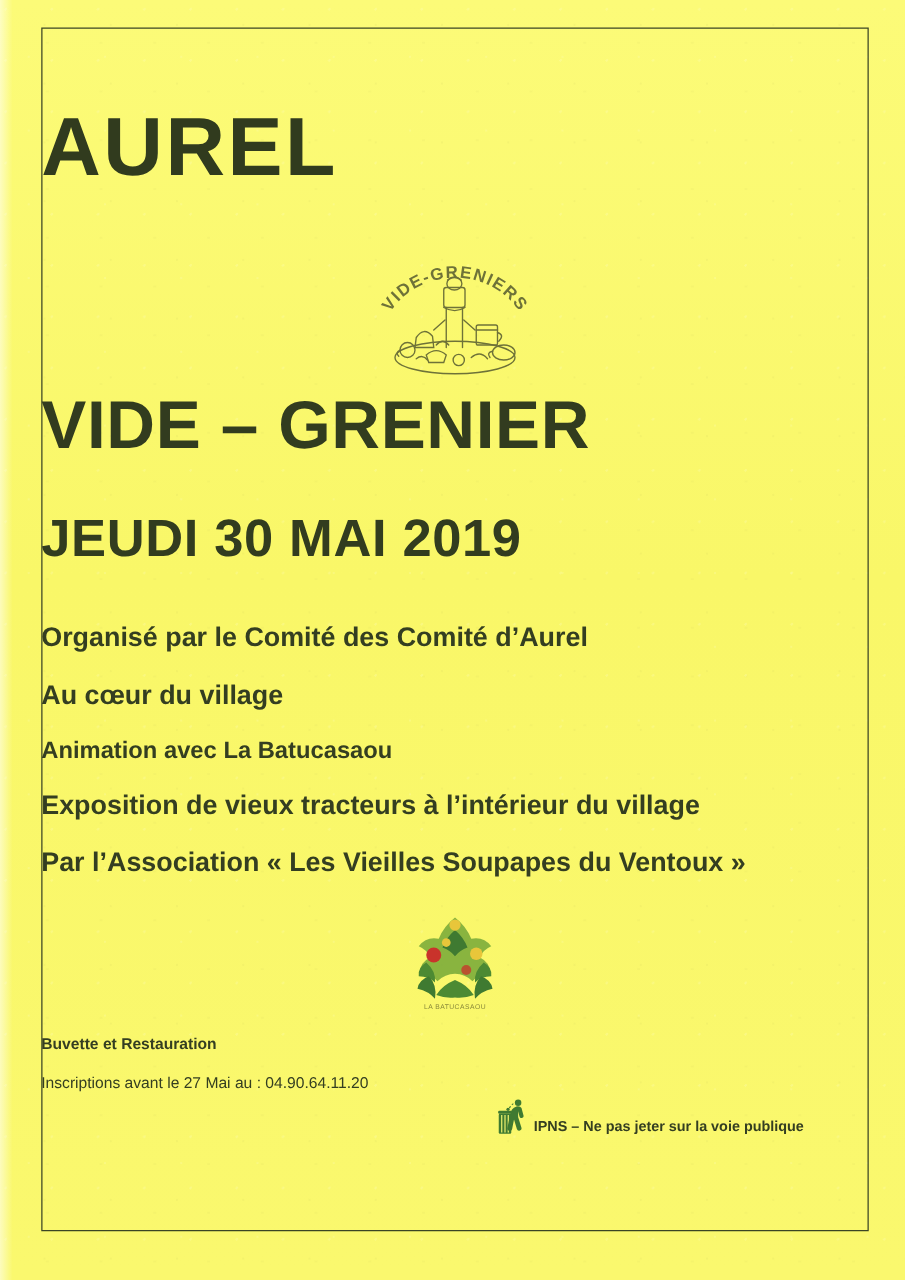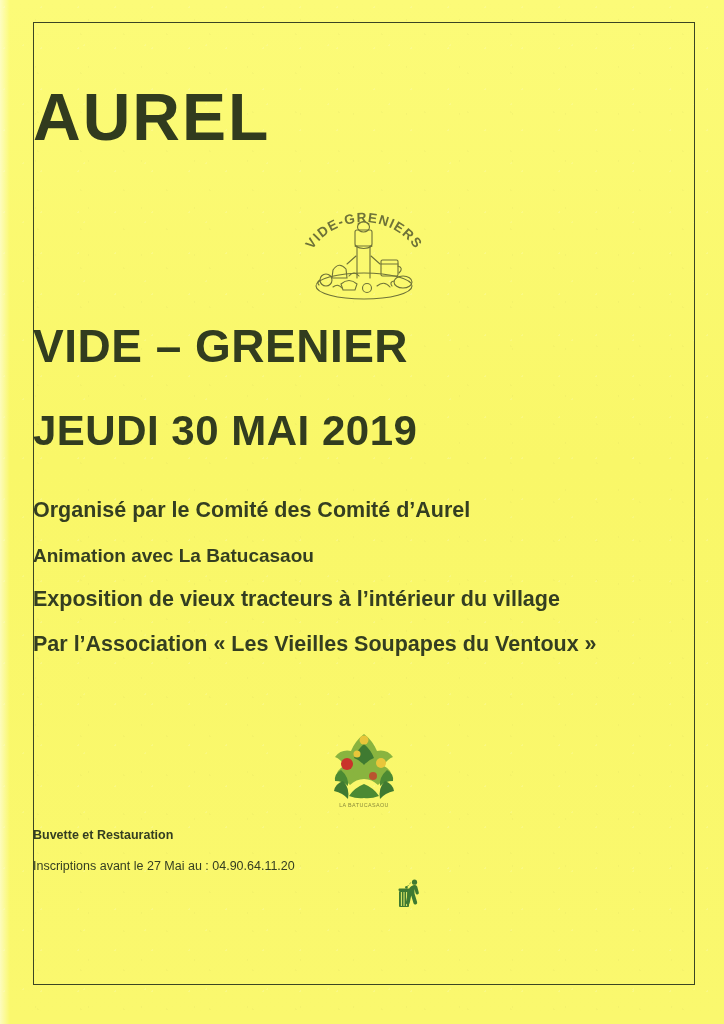--- a/index.html
+++ b/index.html
@@ -76,22 +76,22 @@
     left: 50%;
     transform: translateX(-50%);
     top: 172px;
     width: 150px;
     height: 112px;
   }
 
   .t-h1 {
     position: absolute;
     left: 0; right: 0;
-    top: 301px;
-    font-size: 46px;
+    top: 291px;
+    font-size: 54px;
     font-weight: bold;
     letter-spacing: .5px;
     line-height: 1;
     color: #323c1f;
   }
   .t-h2 {
     position: absolute;
     left: 0; right: 0;
     top: 388px;
     font-size: 42px;
@@ -207,20 +207,21 @@
       <text font-family="'Liberation Sans', sans-serif" font-size="13.5" font-weight="bold" fill="#6e7238" letter-spacing="1.2">
         <textPath href="#arcpath" startOffset="50%" text-anchor="middle">VIDE-GRENIERS</textPath>
       </text>
     </svg>
 
     <div class="t-h1">VIDE – GRENIER</div>
     <div class="t-h2">JEUDI 30 MAI 2019</div>
 
     <div id="body-lines">
       <p class="t-line s1">Organisé par le Comité des Comité d’Aurel</p>
+      <p class="t-line s2">Au cœur du village</p>
       <p class="t-line s3">Animation avec La Batucasaou</p>
       <p class="t-line s4">Exposition de vieux tracteurs à l’intérieur du village</p>
       <p class="t-line s5">Par l’Association « Les Vieilles Soupapes du Ventoux »</p>
     </div>
 
     <svg id="emblem" viewBox="0 0 86 88">
       <g>
         <path d="M 43 10 q -9 7 -13 17 q -10 -2 -16 6 q 7 3 9 9 q -8 4 -8 12 q 9 1 14 7 q 6 -6 14 -6 q 8 0 14 6 q 5 -6 14 -7 q 0 -8 -8 -12 q 2 -6 9 -9 q -6 -8 -16 -6 q -4 -10 -13 -17 z" fill="#7fae3c" opacity=".92"></path>
         <path d="M 43 20 q -7 6 -10 14 q 6 2 10 7 q 4 -5 10 -7 q -3 -8 -10 -14 z" fill="#3f7a31"></path>
         <path d="M 20 46 q -7 4 -6 11 q 8 0 13 5 q 1 -9 -7 -16 z" fill="#4c8a33"></path>
@@ -252,14 +253,15 @@
           <path d="M 3.4 14 L 3.4 28 M 6 14 L 6 28 M 8.6 14 L 8.6 28"></path>
         </g>
 
         <circle cx="16.5" cy="4.2" r="2.6"></circle>
         <path d="M 15 7.2 q 3 -0.6 4.2 1.2 l 1.6 6 q 0.4 1.6 -1.2 2 q -1.6 0.4 -2 -1.2 l -1.1 -4.2 l 0 4.6 l 2.6 8.4 q 0.6 1.8 -1.2 2.4 q -1.8 0.6 -2.4 -1.2 l -2.3 -7.6 l -1.5 7.5 q -0.4 1.9 -2.3 1.5 q -1.9 -0.4 -1.5 -2.3 l 2.2 -10.6 q 0.5 -4.8 5.1 -6.5 z"></path>
 
         <path d="M 9.5 8.5 q 2.5 -4 6 -5.2" fill="none" stroke="#3f7a31" stroke-width="0.9" stroke-dasharray="1.6 1.6"></path>
         <circle cx="8.4" cy="9.4" r="1.3"></circle>
       </g>
     </svg>
+    <span id="ipns-text">IPNS – Ne pas jeter sur la voie publique</span>
   </div>
 </div>
 
 </body></html>

